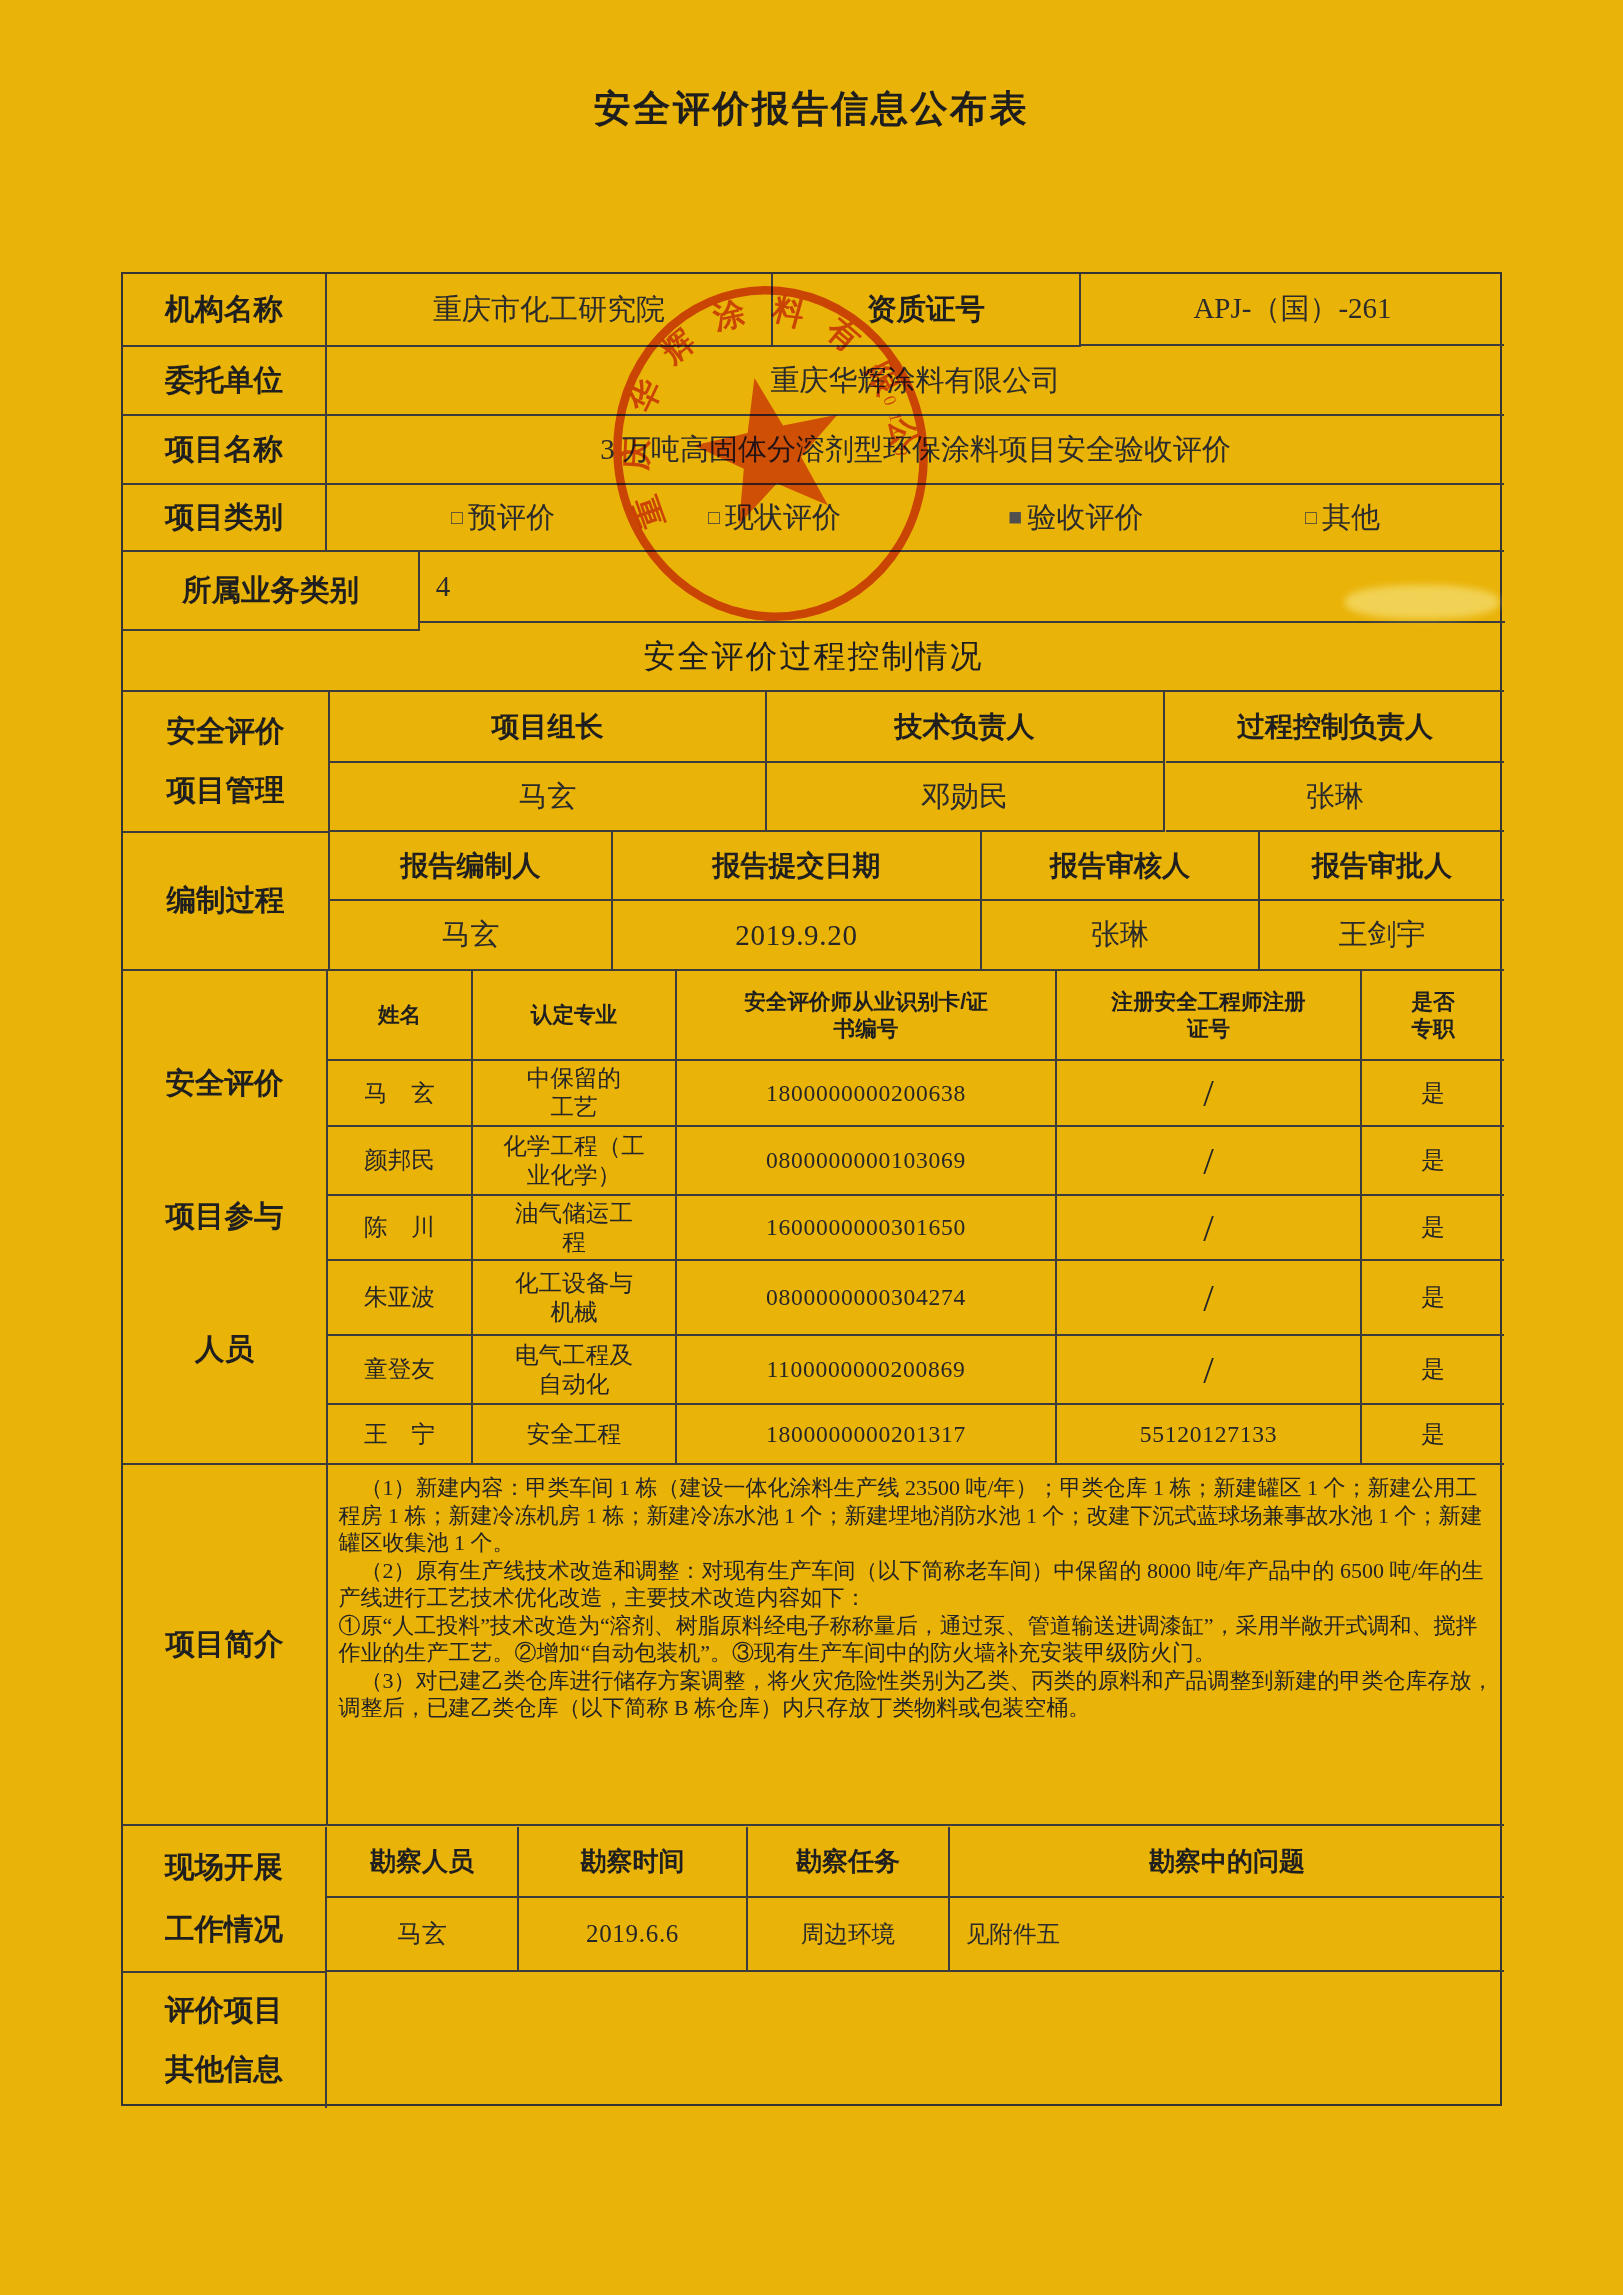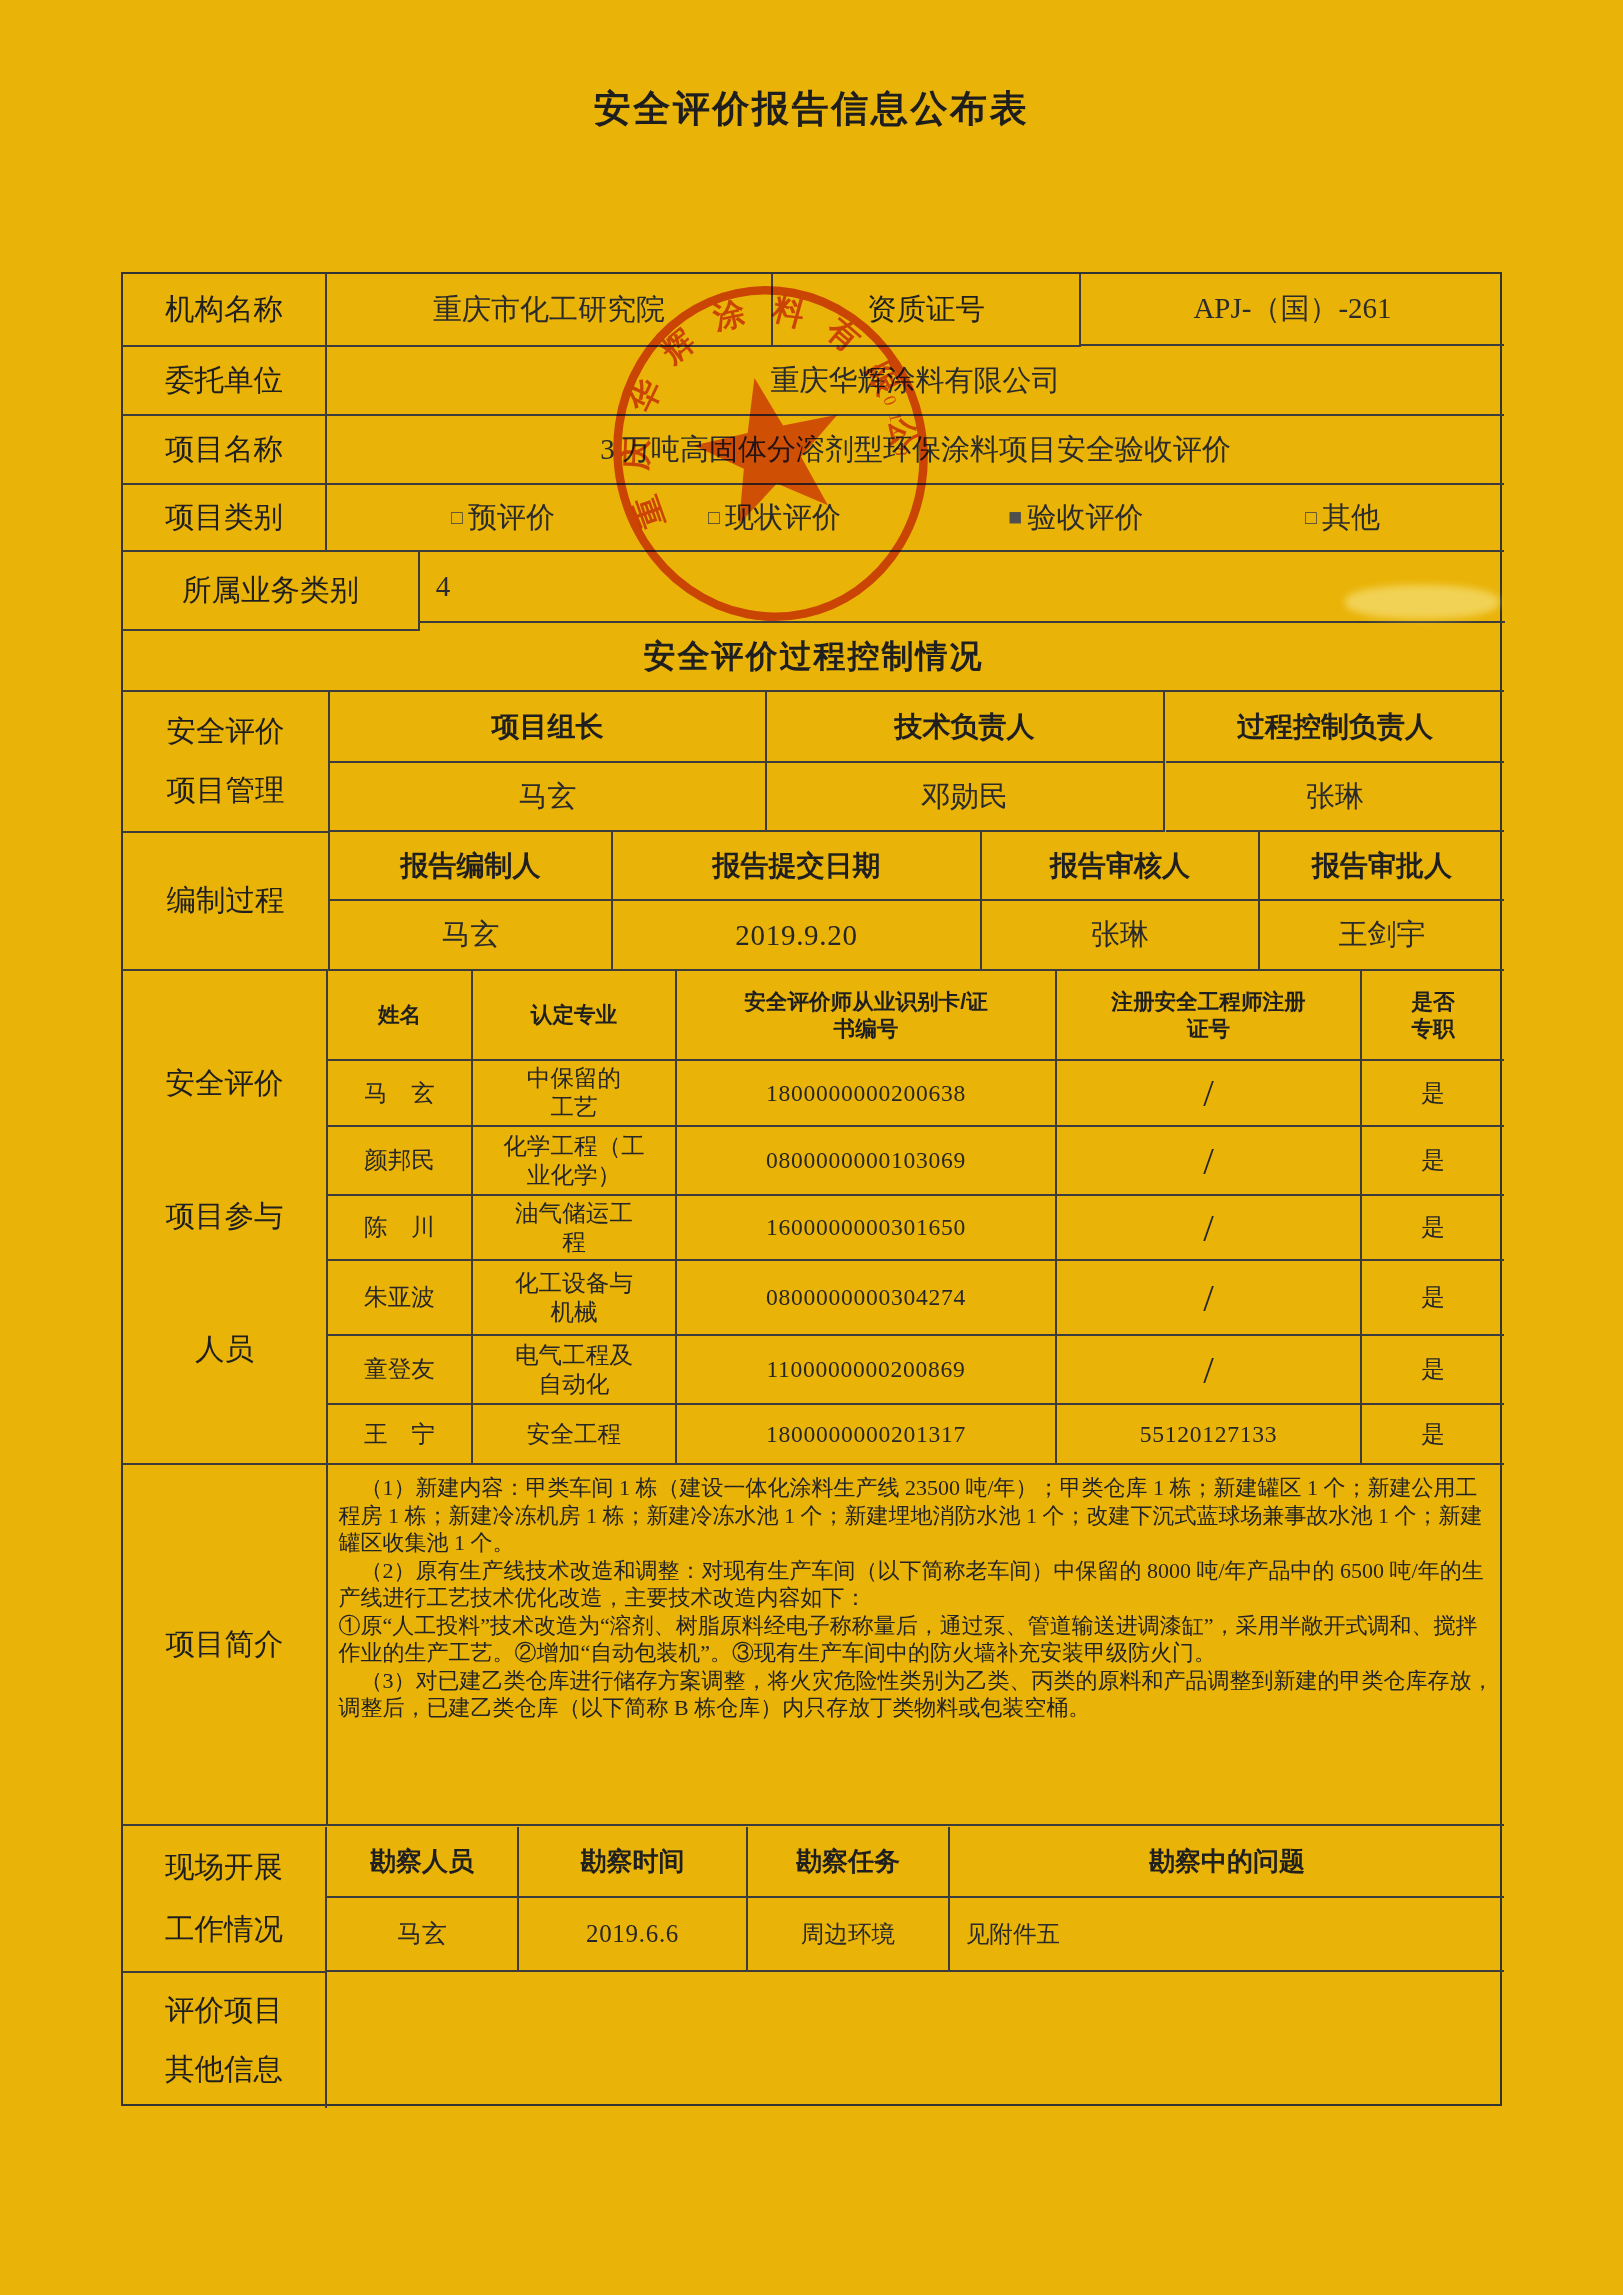--- a/index.html
+++ b/index.html
@@ -8,25 +8,25 @@
   .page{position:absolute;inset:0;background:#eab308;}
   .title{position:absolute;left:0;top:84px;width:100%;text-align:center;
          font-size:37px;font-weight:700;letter-spacing:2.6px;color:#1e1e1e;}
   .tbl{position:absolute;left:121px;top:272px;width:1381px;height:1834px;
        border:2.6px solid #343434;box-sizing:border-box;}
   .c{position:absolute;box-sizing:border-box;
      border-right:2px solid #3c3c3c;border-bottom:2px solid #3c3c3c;
      display:flex;align-items:center;justify-content:center;text-align:center;}
   .nr{border-right:none}
   .nb{border-bottom:none}
-  .lab{font-weight:400;font-size:29.5px;color:#1f1f1f;}
+  .lab{font-weight:700;font-size:29.5px;color:#1f1f1f;}
   .lab2{flex-direction:column;justify-content:space-evenly;text-align:right;}
   .val{font-family:"Liberation Serif",serif;font-size:29px;color:#2b2b2b;}
   .hd{font-weight:700;font-size:28px;color:#1f1f1f;}
-  .sec{font-weight:700;font-size:32px;letter-spacing:2px;color:#1f1f1f;}
+  .sec{font-weight:400;font-size:32px;letter-spacing:2px;color:#1f1f1f;}
   .ph{font-weight:700;font-size:21.6px;line-height:27.5px;color:#1f1f1f;flex-direction:column;}
   .pv{font-size:23.6px;font-family:"Liberation Serif",serif;flex-direction:column;line-height:29px;}
   .num{font-family:"Liberation Serif",serif;font-size:23.6px;letter-spacing:0.7px;}
   .slash{font-family:"Liberation Serif",serif;font-size:38px;font-weight:400;}
   .opt{position:absolute;top:50%;transform:translateY(-50%);
        display:flex;align-items:center;gap:5.2px;font-size:29px;color:#2b2b2b;}
   .box{font-size:19.6px;color:#3d3d3d;line-height:1;}
   .boxfill{font-size:23.6px;color:#4f4f4f;line-height:1;}
   .leftpad{justify-content:flex-start;padding-left:15.7px;text-align:left;}
   .brief{align-items:flex-end;justify-content:flex-start;text-align:left;

